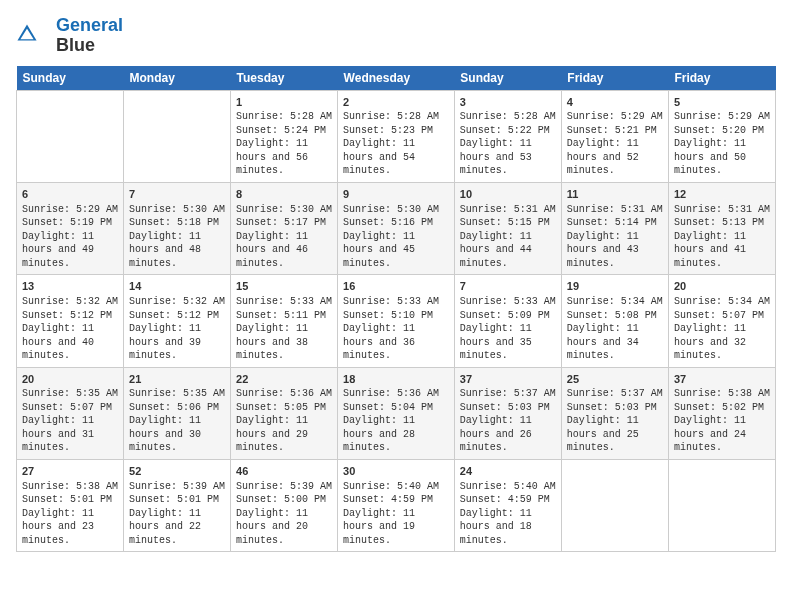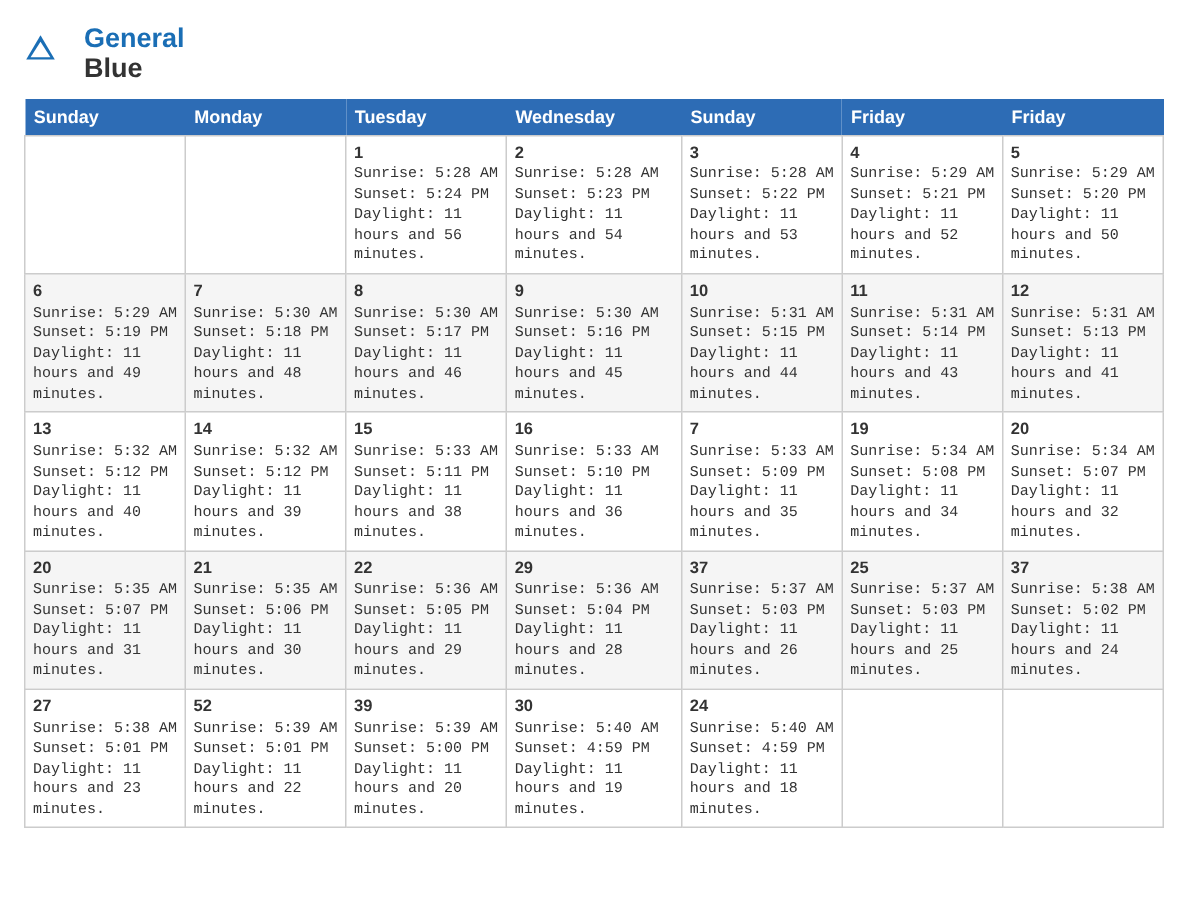--- a/index.html
+++ b/index.html
@@ -217,21 +217,21 @@
           </td>
           <td>
             <span class="day-num">21</span>
             <div class="day-info">Sunrise: 5:35 AM<br>Sunset: 5:06 PM<br>Daylight: 11 hours and 30 minutes.</div>
           </td>
           <td>
             <span class="day-num">22</span>
             <div class="day-info">Sunrise: 5:36 AM<br>Sunset: 5:05 PM<br>Daylight: 11 hours and 29 minutes.</div>
           </td>
           <td>
-            <span class="day-num">29</span>
+            <span class="day-num">18</span>
             <div class="day-info">Sunrise: 5:36 AM<br>Sunset: 5:04 PM<br>Daylight: 11 hours and 28 minutes.</div>
           </td>
           <td>
             <span class="day-num">37</span>
             <div class="day-info">Sunrise: 5:37 AM<br>Sunset: 5:03 PM<br>Daylight: 11 hours and 26 minutes.</div>
           </td>
           <td>
             <span class="day-num">25</span>
             <div class="day-info">Sunrise: 5:37 AM<br>Sunset: 5:03 PM<br>Daylight: 11 hours and 25 minutes.</div>
           </td>
@@ -243,21 +243,21 @@
         <tr>
           <td>
             <span class="day-num">27</span>
             <div class="day-info">Sunrise: 5:38 AM<br>Sunset: 5:01 PM<br>Daylight: 11 hours and 23 minutes.</div>
           </td>
           <td>
             <span class="day-num">52</span>
             <div class="day-info">Sunrise: 5:39 AM<br>Sunset: 5:01 PM<br>Daylight: 11 hours and 22 minutes.</div>
           </td>
           <td>
-            <span class="day-num">39</span>
+            <span class="day-num">46</span>
             <div class="day-info">Sunrise: 5:39 AM<br>Sunset: 5:00 PM<br>Daylight: 11 hours and 20 minutes.</div>
           </td>
           <td>
             <span class="day-num">30</span>
             <div class="day-info">Sunrise: 5:40 AM<br>Sunset: 4:59 PM<br>Daylight: 11 hours and 19 minutes.</div>
           </td>
           <td>
             <span class="day-num">24</span>
             <div class="day-info">Sunrise: 5:40 AM<br>Sunset: 4:59 PM<br>Daylight: 11 hours and 18 minutes.</div>
           </td>

